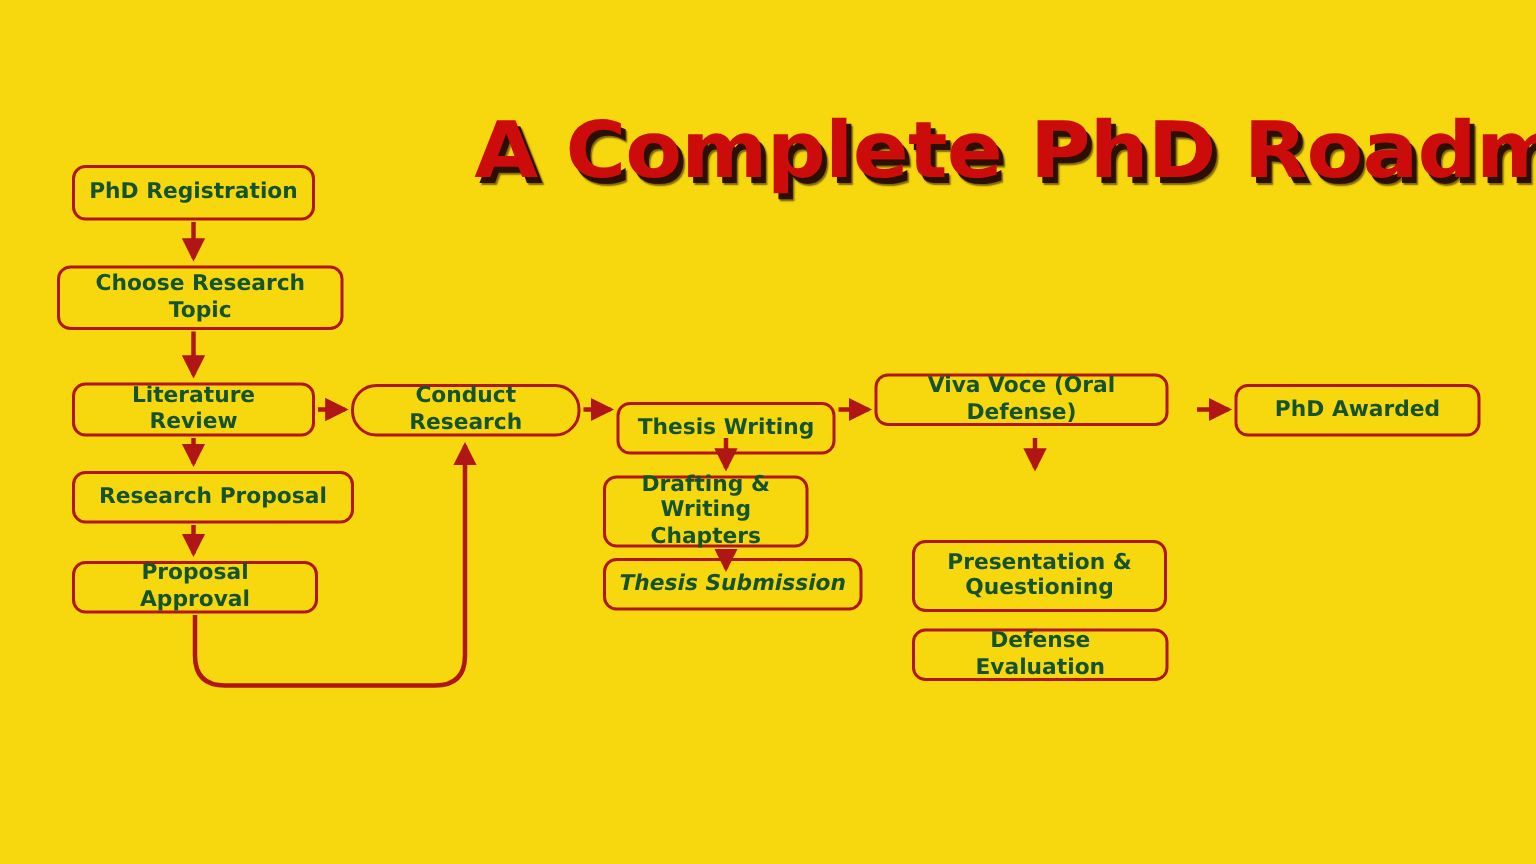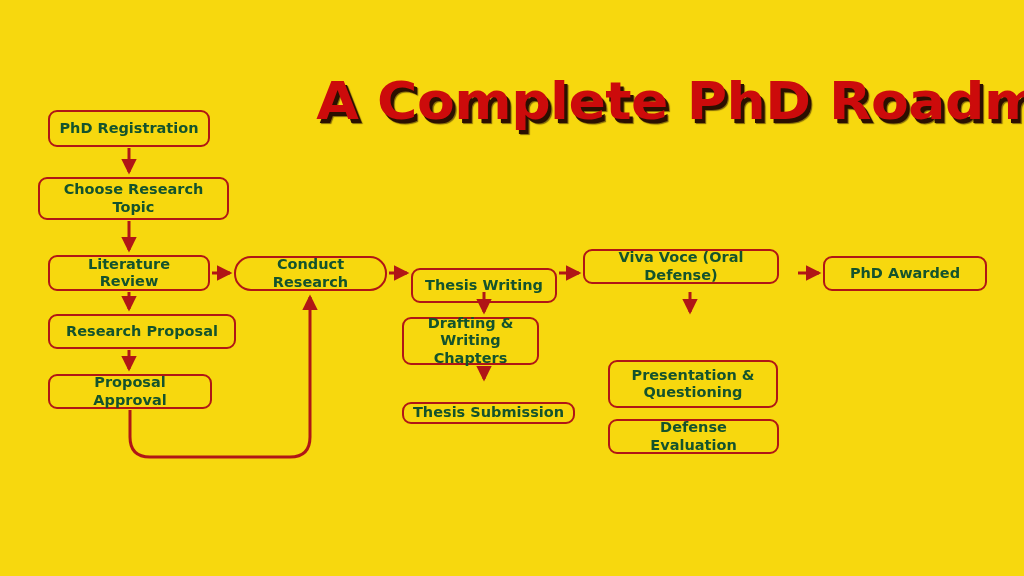--- a/index.html
+++ b/index.html
@@ -119,21 +119,21 @@
 
   <div class="node" style="left:48px;  top:374px; width:164px; height:35px;">Proposal Approval</div>
 
   <div class="node" style="left:234px; top:256px; width:153px; height:35px;border-radius:17px;">Conduct Research</div>
 
   <div class="node" style="left:411px; top:268px; width:146px; height:35px;">Thesis Writing</div>
 
   <div class="node" style="left:402px; top:317px; width:137px; height:48px;">Drafting &amp; Writing
 Chapters</div>
 
-  <div class="node" style="left:402px; top:402px; width:173px; height:22px;">Thesis Submission</div>
+  <div class="node" style="left:402px; top:372px; width:173px; height:35px;font-style:italic;">Thesis Submission</div>
 
   <div class="node" style="left:583px; top:249px; width:196px; height:35px;">Viva Voce (Oral Defense)</div>
 
   <div class="node" style="left:608px; top:317px; width:170px; height:48px;margin-top:43px;">Presentation &amp;
 Questioning</div>
 
   <div class="node" style="left:608px; top:383px; width:171px; height:35px;margin-top:36px;">Defense Evaluation</div>
 
   <div class="node" style="left:823px; top:256px; width:164px; height:35px;">PhD Awarded</div>
 

